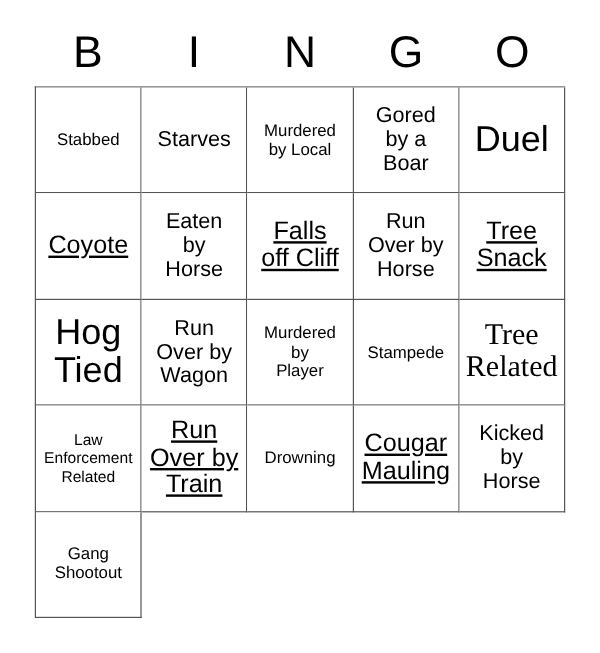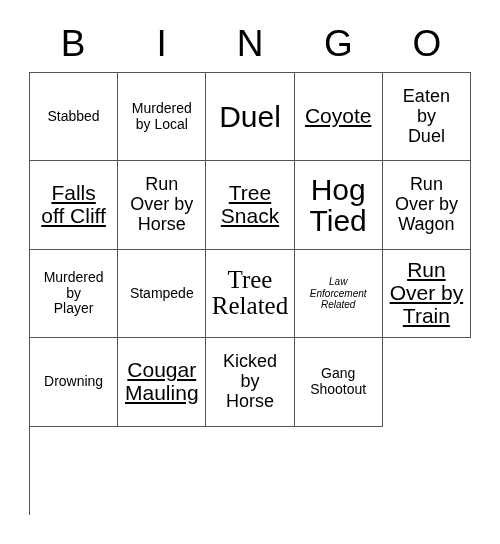--- a/index.html
+++ b/index.html
@@ -77,21 +77,21 @@
   .cell-text {
     display: block;
     width: 100%;
     text-align: center;
     line-height: 1.06;
     color: #000000;
     white-space: pre-line;
   }
 
   
-  .fs-xs  { font-size: 10px; line-height: 1.18; font-style: italic; }
+  .fs-xs  { font-size: 13px; line-height: 1.18; }
   .fs-sm  { font-size: 14px;   line-height: 1.14; }
   .fs-md  { font-size: 18px;   line-height: 1.10; }
   .fs-lg  { font-size: 21px;   line-height: 1.08; text-decoration: underline; }
   .fs-xl  { font-size: 25px;   line-height: 1.06; font-family: Liberation Serif, serif; }
   .fs-xxl { font-size: 30px;   line-height: 1.04; }
 </style>
 </head>
 <body>
 
 <div class="card">
@@ -102,34 +102,42 @@
     <div class="header-cell">N</div>
     <div class="header-cell">G</div>
     <div class="header-cell">O</div>
   </div>
 
   <div class="grid">
     <div class="cell">
         <span class="cell-text fs-sm">Stabbed</span>
       </div>
     <div class="cell">
+        <span class="cell-text fs-md">Starves</span>
+      </div>
+    <div class="cell">
         <span class="cell-text fs-sm">Murdered
 by Local</span>
       </div>
     <div class="cell">
+        <span class="cell-text fs-md">Gored
+by a
+Boar</span>
+      </div>
+    <div class="cell">
         <span class="cell-text fs-xxl">Duel</span>
       </div>
 
     <div class="cell">
         <span class="cell-text fs-lg">Coyote</span>
       </div>
     <div class="cell">
         <span class="cell-text fs-md">Eaten
 by
-Duel</span>
+Horse</span>
       </div>
     <div class="cell">
         <span class="cell-text fs-lg">Falls
 off Cliff</span>
       </div>
     <div class="cell">
         <span class="cell-text fs-md">Run
 Over by
 Horse</span>
       </div>

